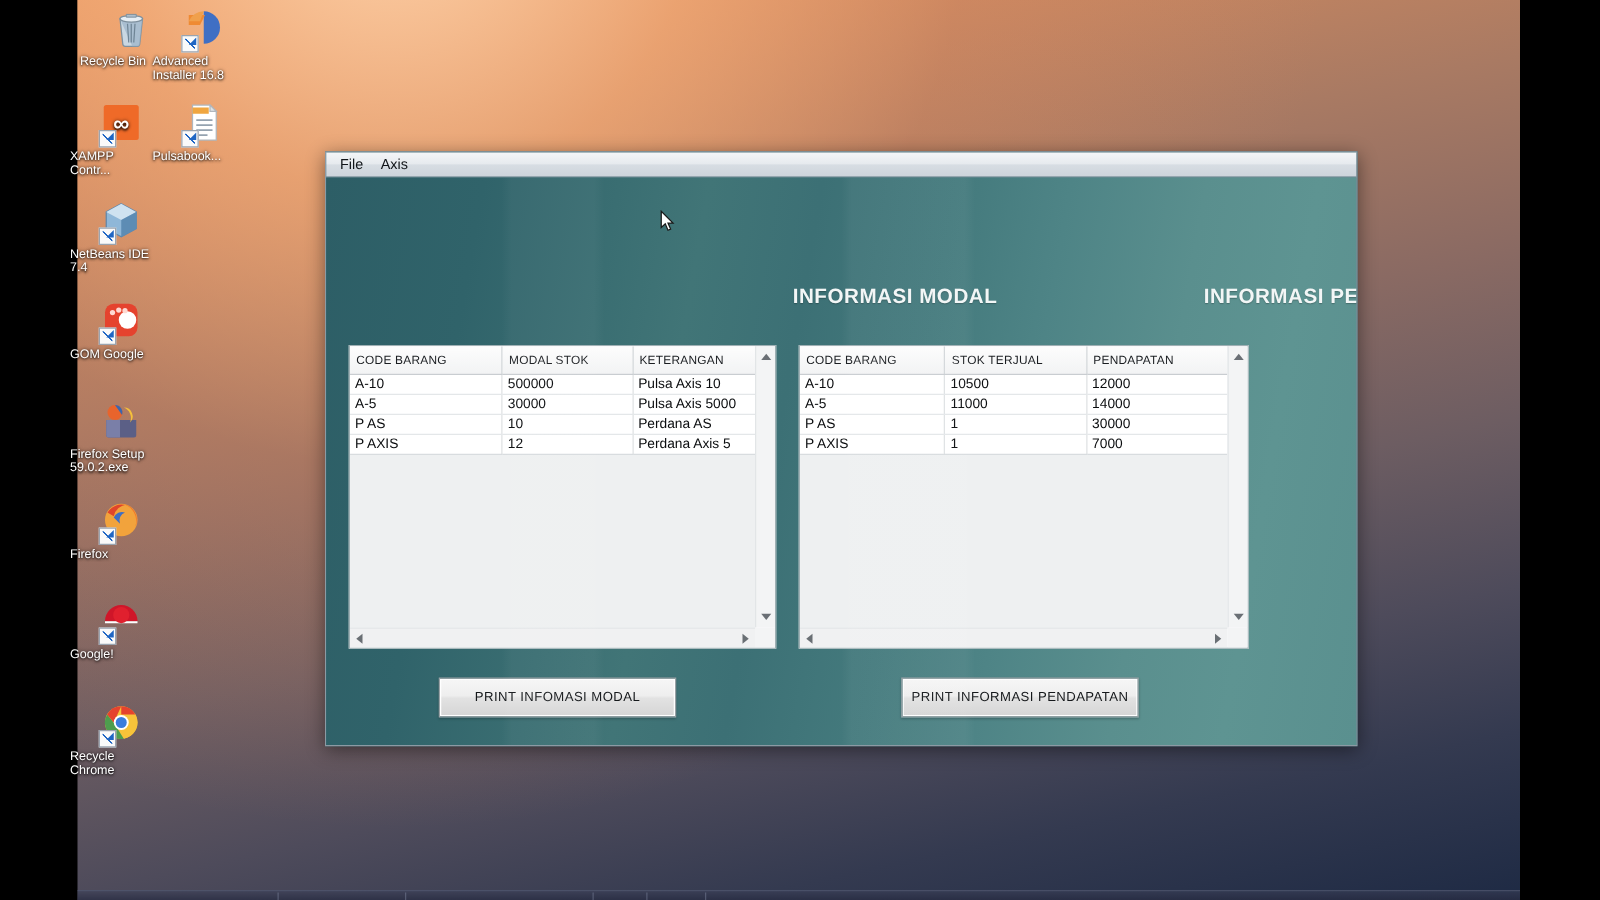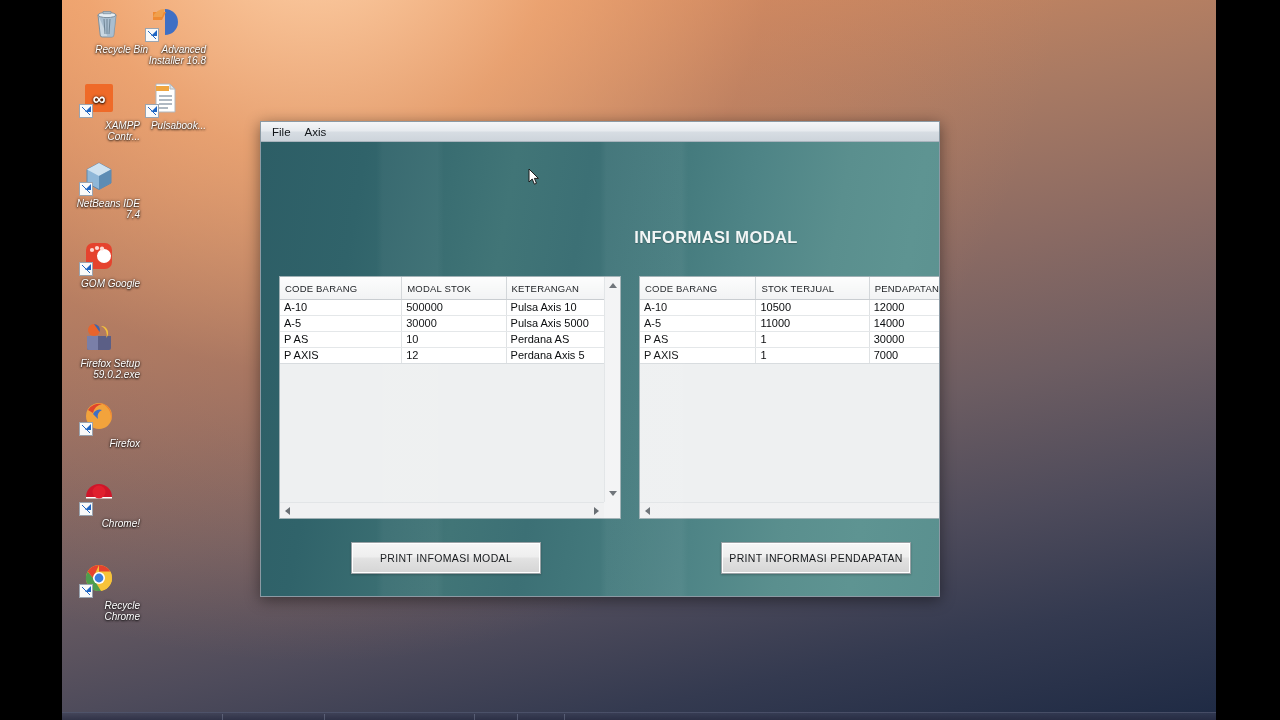--- a/index.html
+++ b/index.html
@@ -47,27 +47,26 @@
     top: 1px;
     height: 7px;
     width: 1px;
     background: rgba(170,180,205,0.30);
   }
 
   
   .desk-icon {
     position: absolute;
     width: 84px;
-    text-align: right;
+    text-align: left;
     color: #ffffff;
     font-size: 10px;
     line-height: 11px;
     text-shadow: 0 1px 2px rgba(0,0,0,0.85), 0 0 3px rgba(0,0,0,0.7);
     cursor: default;
-    font-style: italic;
   }
   .desk-icon .glyph {
     display: block;
     width: 34px;
     height: 34px;
     margin: 0 auto 4px auto;
     position: relative;
   }
   .desk-icon .lbl { display: block; white-space: pre-line; }
 
@@ -97,21 +96,21 @@
     border-left: 6px solid transparent;
     border-top: 6px solid #1f66c4;
     transform: rotate(90deg);
   }
 
   
   #app-window {
     position: absolute;
     left: 260px;
     top: 121px;
-    width: 680px;
+    width: 826px;
     height: 476px;
     box-shadow: 0 3px 14px rgba(0,0,0,0.45);
     border: 1px solid #8c9aa4;
     box-sizing: border-box;
     background: #2f6268;
   }
 
   #titlebar {
     height: 20px;
     background: linear-gradient(180deg, #f4f6f8 0%, #e6eaee 48%, #d7dde3 52%, #cdd4db 100%);
@@ -376,21 +375,21 @@
             <path d="M10 14 a7 7 0 0 1 9 -4 a7 7 0 0 0 -4 9 Z" fill="#3f6fc4"></path>
           </svg><span class="shortcut"></span></span>
         <span class="lbl">Firefox</span>
       </div>
       <div class="desk-icon" style="left: 56px; top: 480px;">
         <span class="glyph"><svg viewBox="0 0 32 32" width="32" height="32">
             <path d="M3 17 a13 13 0 0 1 26 0 Z" fill="#cf1629"></path>
             <path d="M3 17 h26 v1.5 h-26 Z" fill="#ffffff"></path>
             <circle cx="16" cy="12" r="6.5" fill="#e0202e"></circle>
           </svg><span class="shortcut"></span></span>
-        <span class="lbl">Chrome!</span>
+        <span class="lbl">Google!</span>
       </div>
       <div class="desk-icon" style="left: 56px; top: 562px;">
         <span class="glyph"><svg viewBox="0 0 32 32" width="32" height="32">
             <circle cx="16" cy="16" r="13" fill="#f7c33a"></circle>
             <path d="M16 3 a13 13 0 0 1 11.3 6.6 L16 9.6 Z" fill="#e5432e"></path>
             <path d="M27.3 9.6 a13 13 0 0 1 -9.3 19.3 L22 16 Z" fill="#f7c33a"></path>
             <path d="M4.7 9.6 a13 13 0 0 0 13.3 19.3 L10 16 Z" fill="#4e9d4e"></path>
             <path d="M16 3 a13 13 0 0 0 -11.3 6.6 L10 16 Z" fill="#e5432e"></path>
             <circle cx="16" cy="16" r="6" fill="#ffffff"></circle>
             <circle cx="16" cy="16" r="4.4" fill="#3b7ddd"></circle>

